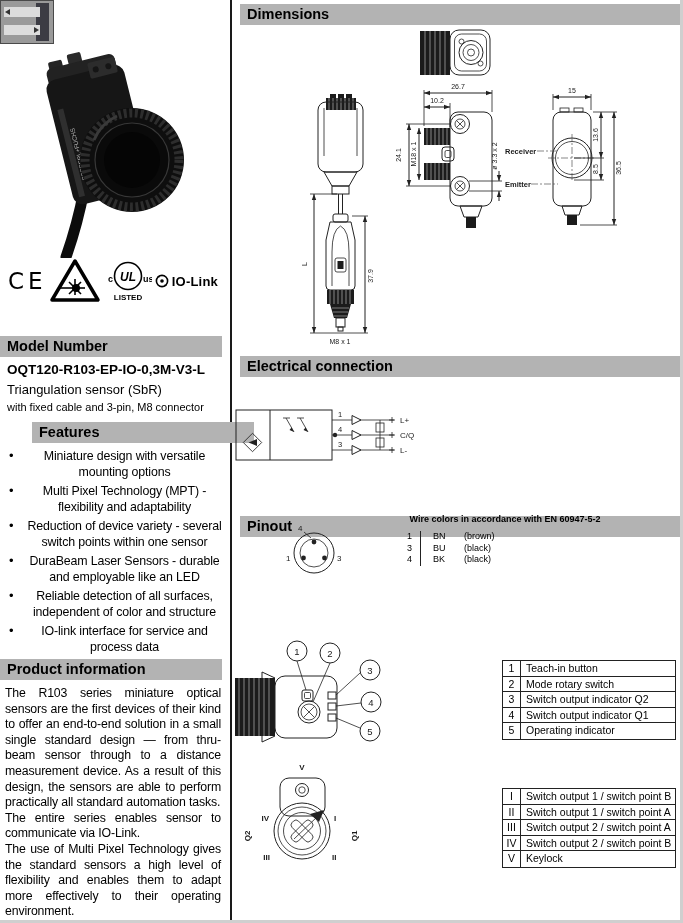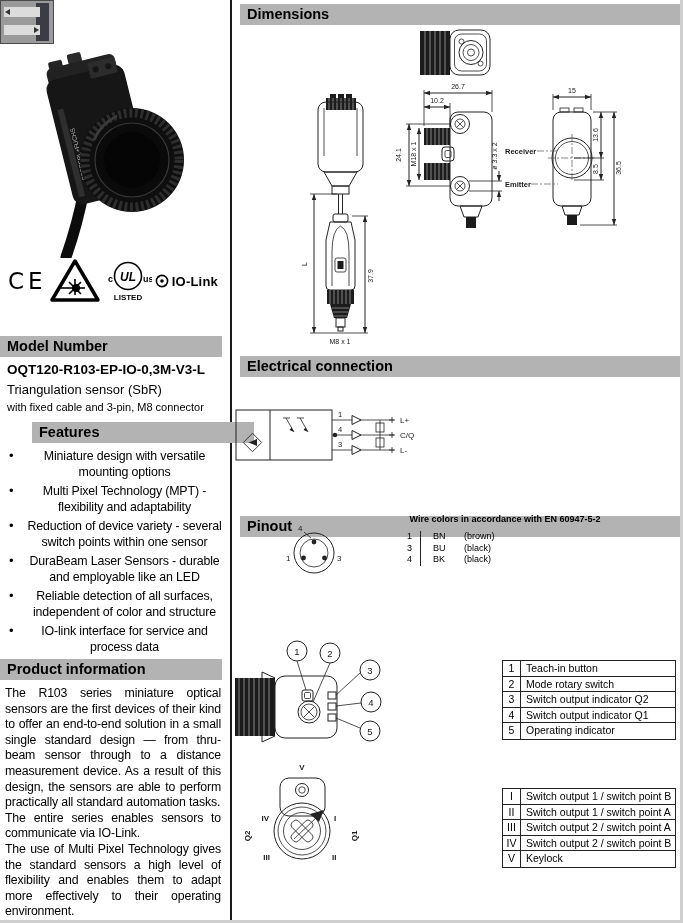--- a/index.html
+++ b/index.html
@@ -183,21 +183,21 @@
         </div>
       <div class="feat-item">
           <span class="feat-bullet">•</span>
           <span class="feat-text">IO-link interface for service and process data</span>
         </div>
     </div>
 
     <div class="sec-header lh" style="top:659px;">Product information</div>
     <div class="pi-paragraphs">
       <p class="pi-p">The R103 series miniature optical sensors are the first devices of their kind to offer an end-to-end solution in a small single standard design — from thru-beam sensor through to a distance measurement device. As a result of this design, the sensors are able to perform practically all standard automation tasks.</p>
-      <p class="pi-p">The entire series enables sensors to communicate via IO-Link.</p>
+      <p class="pi-p">The entire series enables sensor to communicate via IO-Link.</p>
       <p class="pi-p">The use of Multi Pixel Technology gives the standard sensors a high level of flexibility and enables them to adapt more effectively to their operating environment.</p>
     </div>
   </div>
 
   <div class="right-col">
 
     <div class="sec-header rh" style="top:4px;">Dimensions</div>
 
     <svg class="dims-svg" width="437" height="322" viewBox="0 0 437 322">
 

